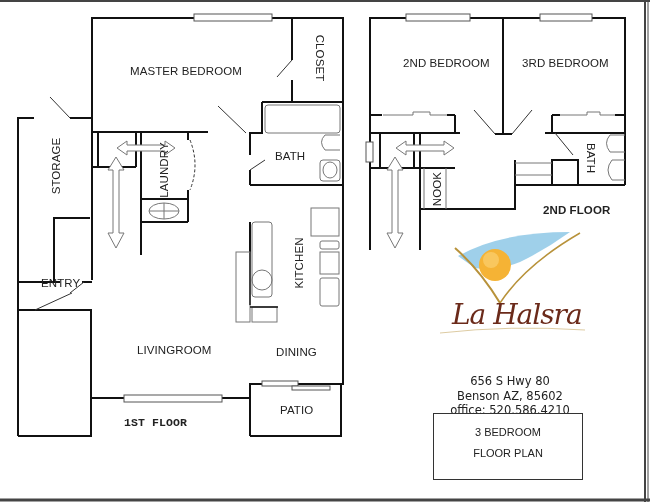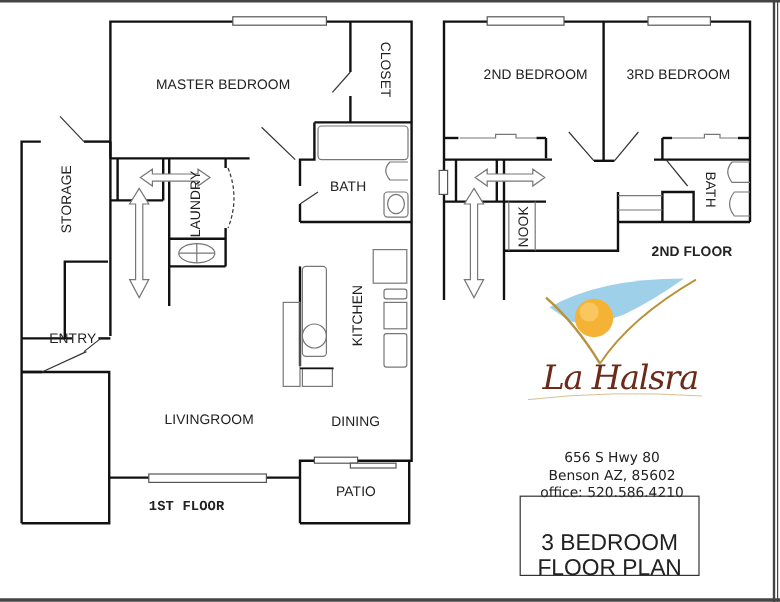--- a/index.html
+++ b/index.html
@@ -4,21 +4,21 @@
 <style>
   html, body { margin:0; padding:0; background:#fff; }
   body { width:650px; height:502px; position:relative; overflow:hidden; font-family:"Liberation Sans", sans-serif; }
   #plan { position:absolute; left:0; top:0; }
   .lbl { position:absolute; font-family:"Liberation Sans", sans-serif; font-size:11.5px; color:#222; white-space:nowrap; letter-spacing:0.1px; }
   .bold { font-weight:bold; }
   .v { transform:rotate(-90deg); transform-origin:center center; }
   .vr { transform:rotate(90deg); transform-origin:center center; }
   .addr { position:absolute; left:440px; top:344px; width:140px; text-align:center; font-family:"DejaVu Sans", sans-serif; font-size:11.5px; color:#222; line-height:14.5px;margin-top:30px; }
   .addr div { white-space:nowrap; }
-  .titlebox { position:absolute; left:433px; top:413px; width:150px; height:67px; border:1.5px solid #333; box-sizing:border-box; text-align:center; font-family:"Liberation Sans", sans-serif; font-size:19px; color:#222; line-height:21px; padding-top:28px; }
+  .titlebox { position:absolute; left:433px; top:413px; width:150px; height:67px; border:1.5px solid #333; box-sizing:border-box; text-align:center; font-family:"Liberation Sans", sans-serif; font-size:11px; color:#222; line-height:21px; padding-top:8px; }
   .logo-text { position:absolute; left:452px; top:298px; font-family:"DejaVu Serif", serif; font-style:italic; font-size:28px; color:#6b2a1a; letter-spacing:-1px; }
 </style>
 </head>
 <body>
 
 <svg id="plan" width="650" height="502" viewBox="0 0 650 502" xmlns="http://www.w3.org/2000/svg">
 
   <g fill="none" stroke="#444">
     <line x1="0" y1="1" x2="650" y2="1" stroke-width="2"></line>
     <line x1="0" y1="500" x2="650" y2="500" stroke-width="3"></line>

